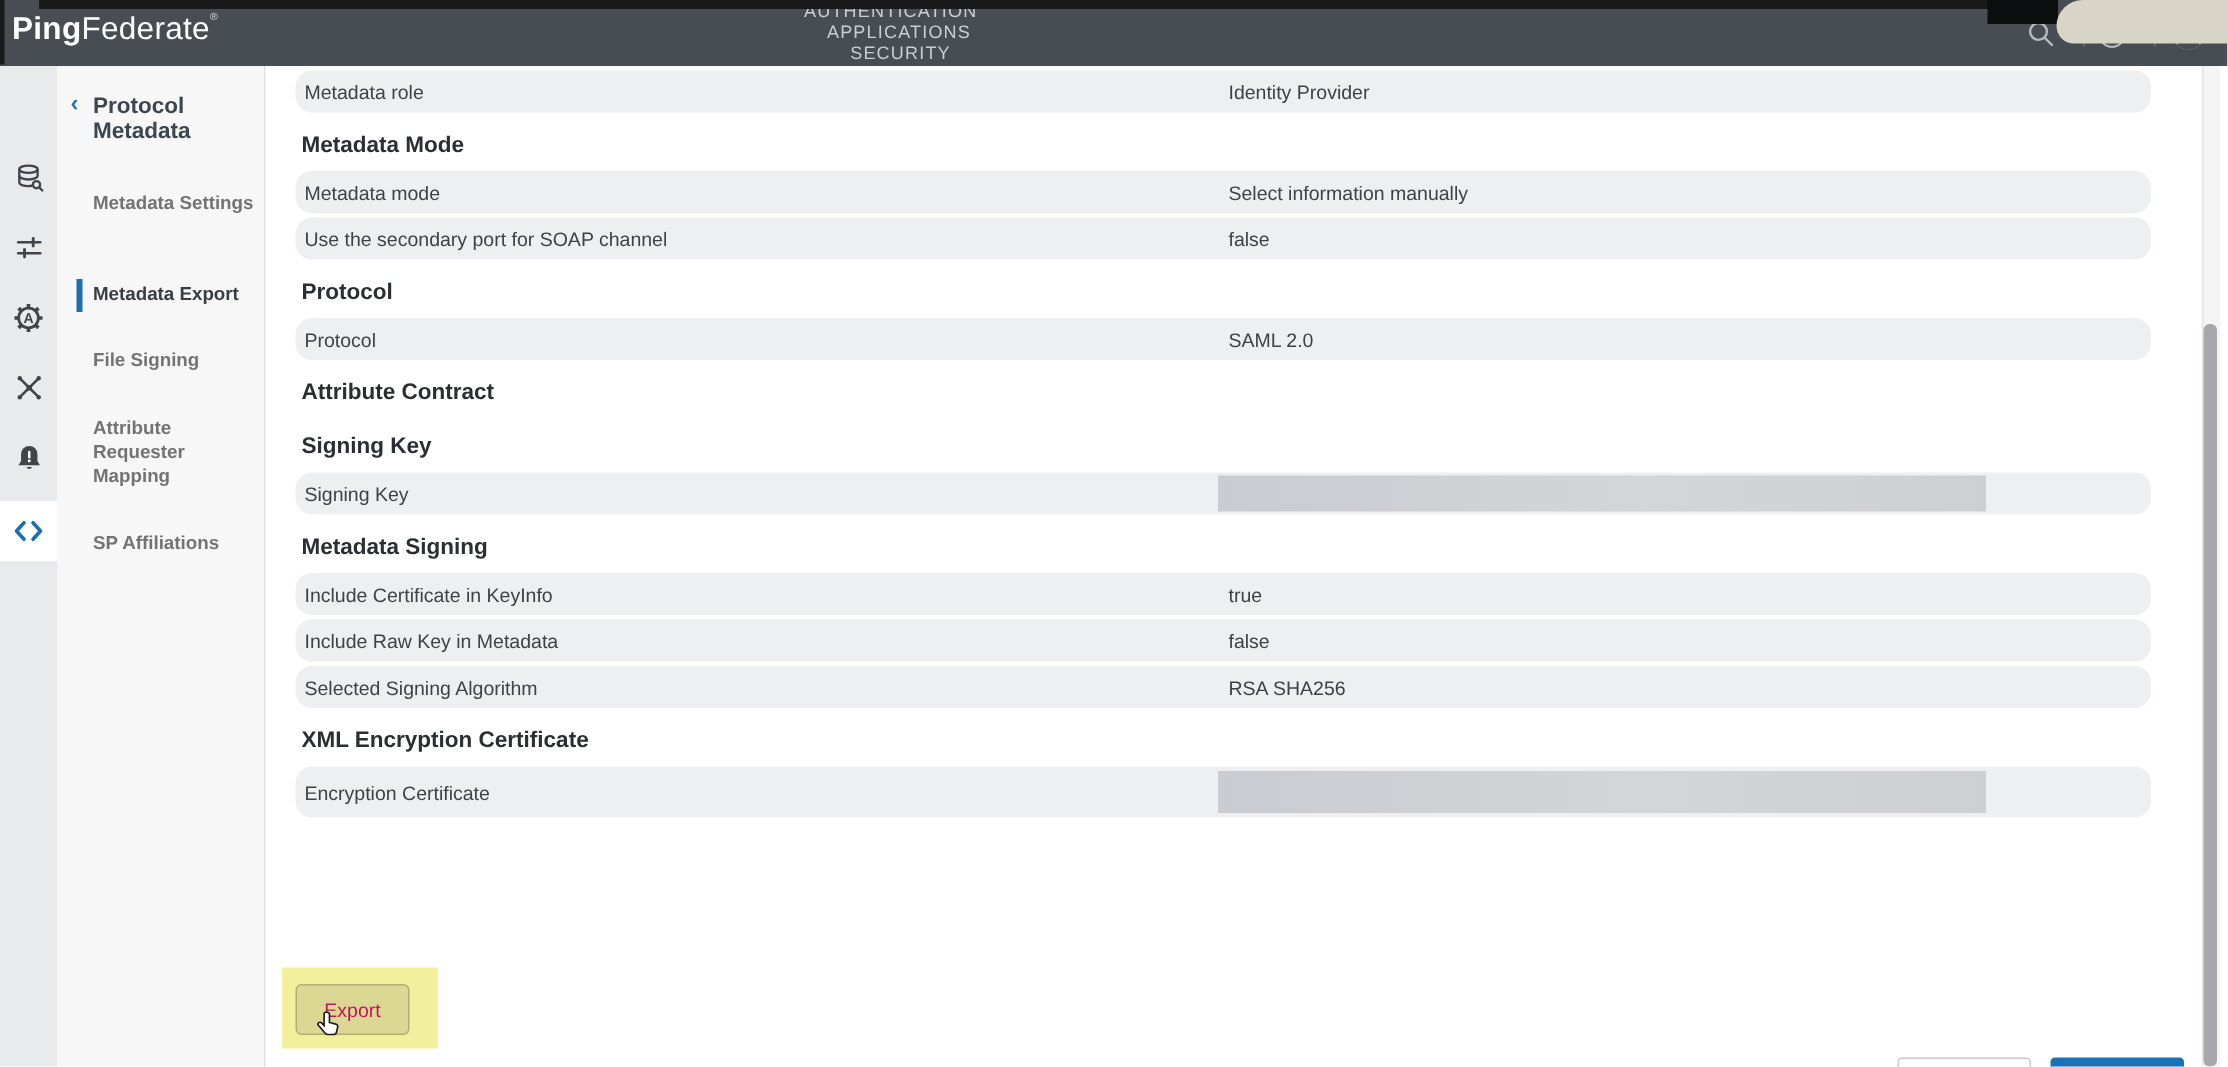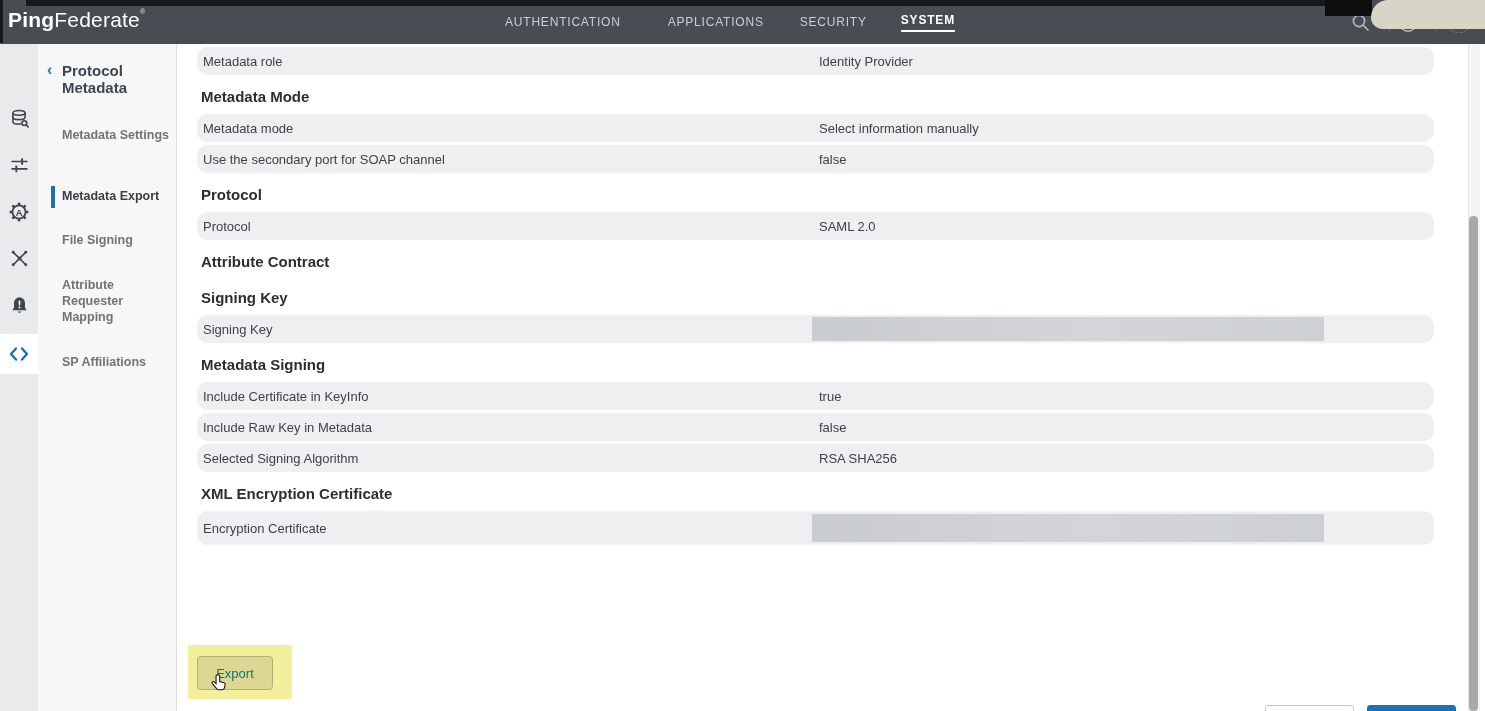--- a/index.html
+++ b/index.html
@@ -5,21 +5,21 @@
   * { box-sizing: border-box; margin: 0; padding: 0; }
   html,body { width:1485px; height:711px; overflow:hidden; }
   body { position:relative; background:#fff; font-family:"Liberation Sans", sans-serif; }
 
   
   .topbar { position:absolute; top:0; left:0; width:1485px; height:44px; background:#474d52; }
   .logo { position:absolute; left:8px; top:8px; font-size:21px; color:#fff; letter-spacing:.2px; }
   .logo .b { font-weight:700; }
   .logo .l { font-weight:400; }
   .logo .mark { font-size:7px; vertical-align:top; opacity:.8; }
-  .topnav { position:absolute; left:505px; top:0; height:44px; display:flex; align-items:center; }
+  .topnav { position:absolute; left:536px; top:0; height:44px; display:flex; align-items:center;flex-direction:column; }
   .topnav-item { font-size:12px; letter-spacing:.8px; color:#c9ced2; cursor:pointer; }
   .topnav-item:nth-child(1){ margin-right:47px; }
   .topnav-item:nth-child(2){ margin-right:36px; }
   .topnav-item:nth-child(3){ margin-right:34px; }
   .topnav-item.active { color:#fff; font-weight:700; border-bottom:2px solid #fff; padding-bottom:3px; }
   .tb-icon { position:absolute; top:12px; width:22px; height:22px; }
   .tb-divider { position:absolute; top:14px; width:1px; height:17px; background:#6b7176; }
   .avatar { position:absolute; top:9px; }
 
   
@@ -53,21 +53,21 @@
   .s-row .lbl { margin-left:6px; font-size:13px; color:#3e4247; }
   .s-row .val { position:absolute; left:622px; font-size:13px; color:#3e4247; }
   .s-row .redacted { position:absolute; left:615px; top:2px; width:512px; height:24px;
                      background:linear-gradient(90deg,#c9ccd0 0%,#d3d5d8 55%,#cdd0d3 100%); }
   .s-row.tall .redacted { top:3px; height:28px; }
 
   
   .export-hl { position:absolute; left:11px; top:601px; width:104px; height:54px; background:#f2f09c; }
   .export-btn { position:absolute; left:9px; top:11px; width:76px; height:34px; background:#dcd893;
                 border:1px solid #b2ae74; border-radius:4px; display:flex; align-items:center; justify-content:center;
-                font-size:13px; color:#0f766e; cursor:pointer; }
+                font-size:13px; color:#be185d; cursor:pointer; }
   .cursor-hand { position:absolute; left:21px; top:27px; width:22px; height:24px; pointer-events:none; }
 
   
   .footer-btn { position:absolute; top:705px; width:89px; height:36px; border-radius:3px; cursor:pointer; }
   .footer-secondary { left:1265px; background:#fdfdfd; border:1px solid #c6c8ca; }
   .footer-primary { left:1367px; background:#1a72b8; border:1px solid #1a72b8; }
 
   
   .sb-track { position:absolute; left:1468px; top:44px; width:12px; height:667px; background:#f5f5f6; border-left:1px solid #e4e4e6; }
   .sb-thumb { position:absolute; left:1469px; top:216px; width:9px; height:495px; background:#a7a9ac; border-radius:4px; cursor:pointer; }

